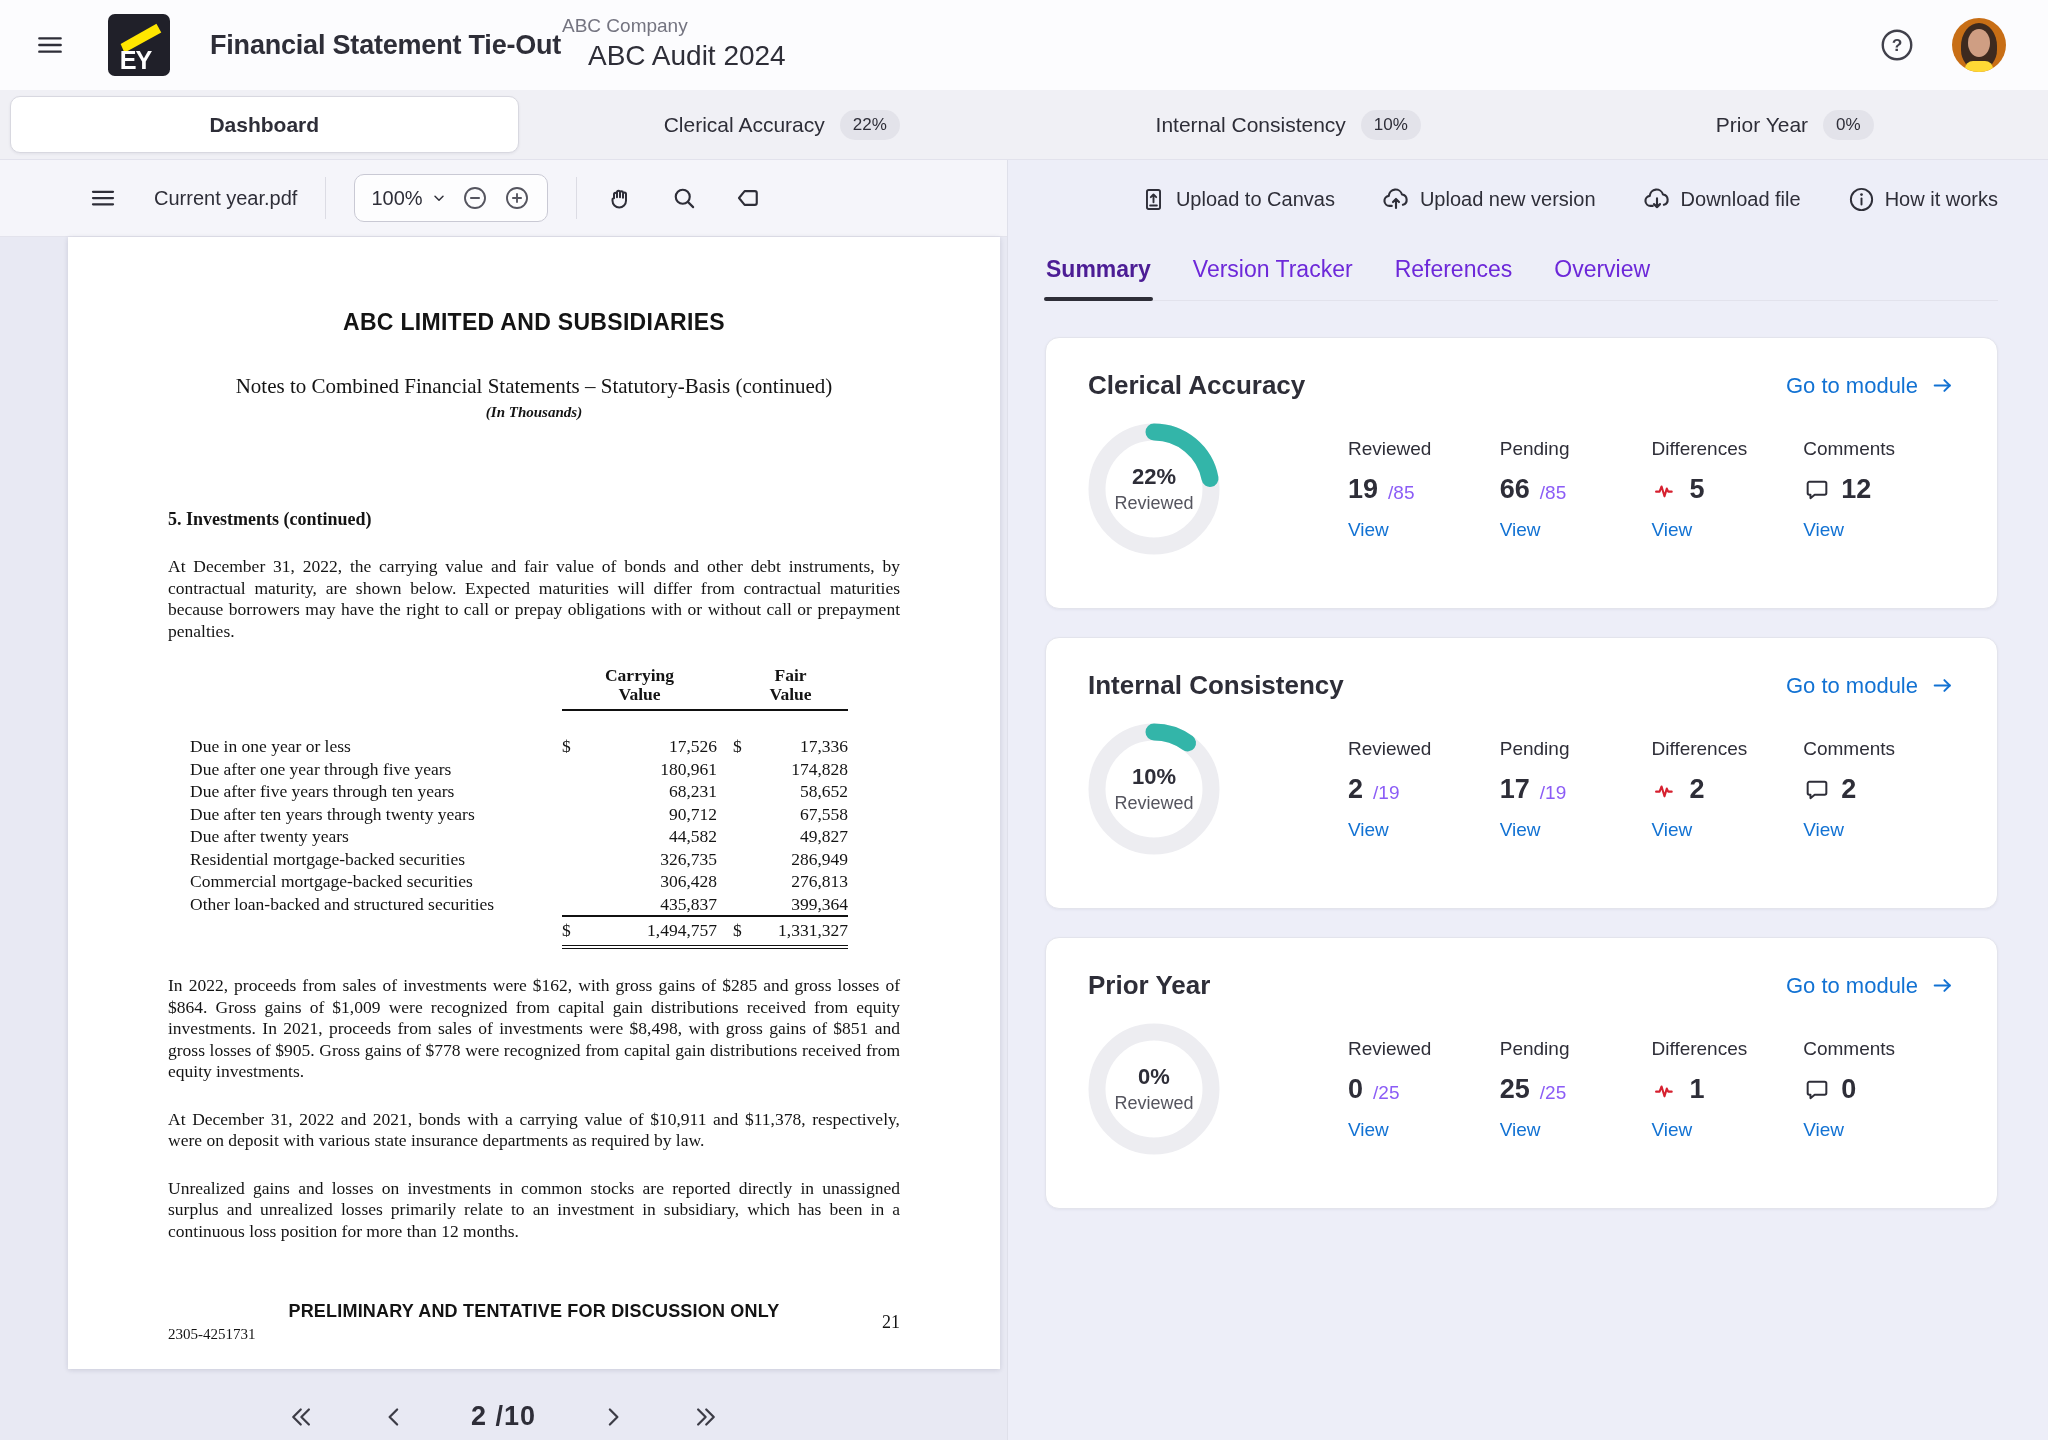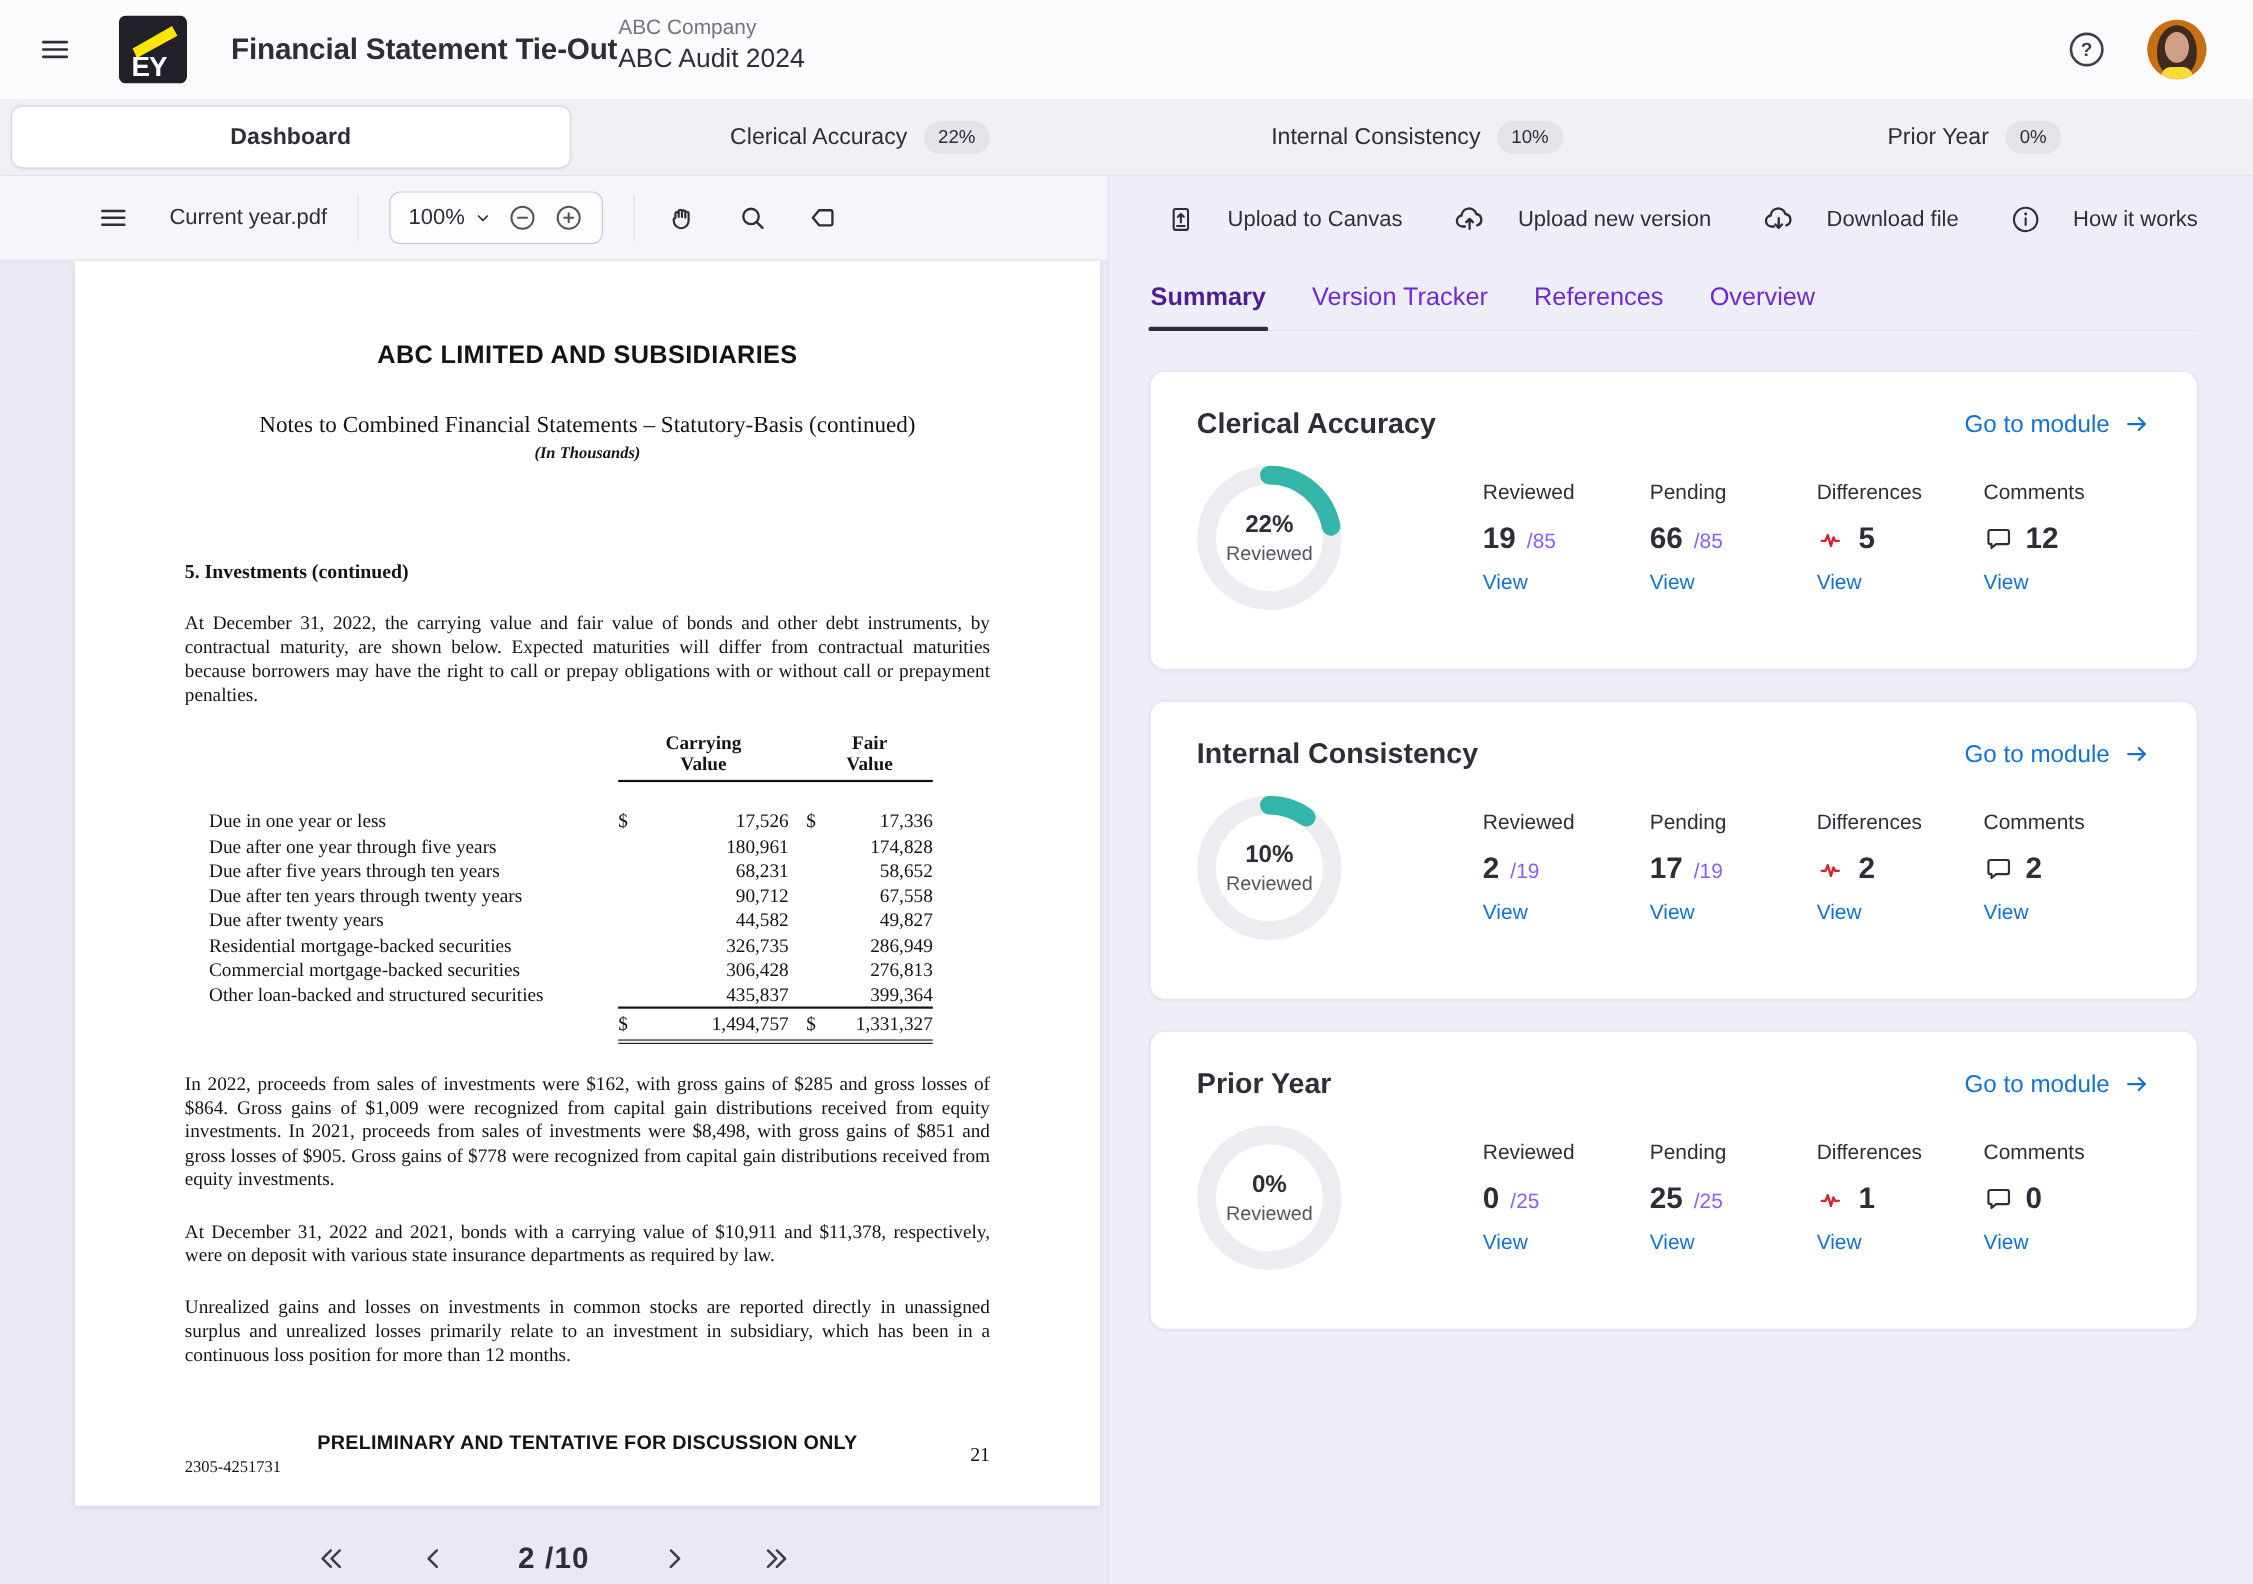--- a/index.html
+++ b/index.html
@@ -16,21 +16,21 @@
   
   .header {
     position:absolute; top:0; left:0; right:0; height:90px;
     background:#fcfcfe; display:flex; align-items:center;
   }
   .menu-btn { margin-left:34px; cursor:pointer; }
   .ey-logo { margin-left:42px; width:62px; height:62px; }
   .app-title { margin-left:40px; font-size:27px; font-weight:700; letter-spacing:-0.2px; }
   .engagement { position:absolute; left:562px; top:15px; }
   .engagement .company { font-size:19px; color:#747480; }
-  .engagement .audit { font-size:24px; color:#2e2e38; margin-top:3px; }
+  .engagement .audit { font-size:28px; color:#2e2e38; margin-top:3px;margin-left:26px; }
   .header-right { margin-left:auto; display:flex; align-items:center; gap:36px; padding-right:42px; }
   .help-btn { cursor:pointer; }
   .avatar {
     width:54px; height:54px; border-radius:50%; background:#c8username;
     background:#c86e15; position:relative; overflow:hidden; cursor:pointer;
   }
   .avatar .hair { position:absolute; left:9px; top:5px; width:36px; height:46px; border-radius:50% 50% 42% 42%; background:#3e2a1f; }
   .avatar .face { position:absolute; left:16px; top:11px; width:22px; height:28px; border-radius:50%; background:#cf9e83; }
   .avatar .shirt { position:absolute; left:13px; bottom:-2px; width:28px; height:13px; border-radius:8px 8px 0 0; background:#ffd935; }
 
@@ -111,21 +111,21 @@
   }
   .pg-btn { cursor:pointer; color:#3c3c46; display:flex; }
   .pg-indicator { font-size:27px; font-weight:600; letter-spacing:1px; }
 
   
   .right-panel { flex:1; position:relative; }
   .actions-row {
     position:absolute; top:24px; right:50px;
     display:flex; align-items:center; gap:46px;
   }
-  .action { display:flex; align-items:center; gap:29px; cursor:pointer; }
+  .action { display:flex; align-items:center; gap:9px; cursor:pointer; }
   .action .label { font-size:20px; color:#2e2e38; }
 
   .panel-tabs {
     position:absolute; top:96px; left:38px; right:50px;
     display:flex; gap:42px; border-bottom:1px solid #e2e2ec;
   }
   .ptab { font-size:23px; color:#6d28d9; padding-bottom:17px; position:relative; cursor:pointer; }
   .ptab.active { font-weight:700; color:#4c1d95; }
   .ptab.active::after {
     content:""; position:absolute; left:-2px; right:-2px; bottom:-1px; height:4px;

